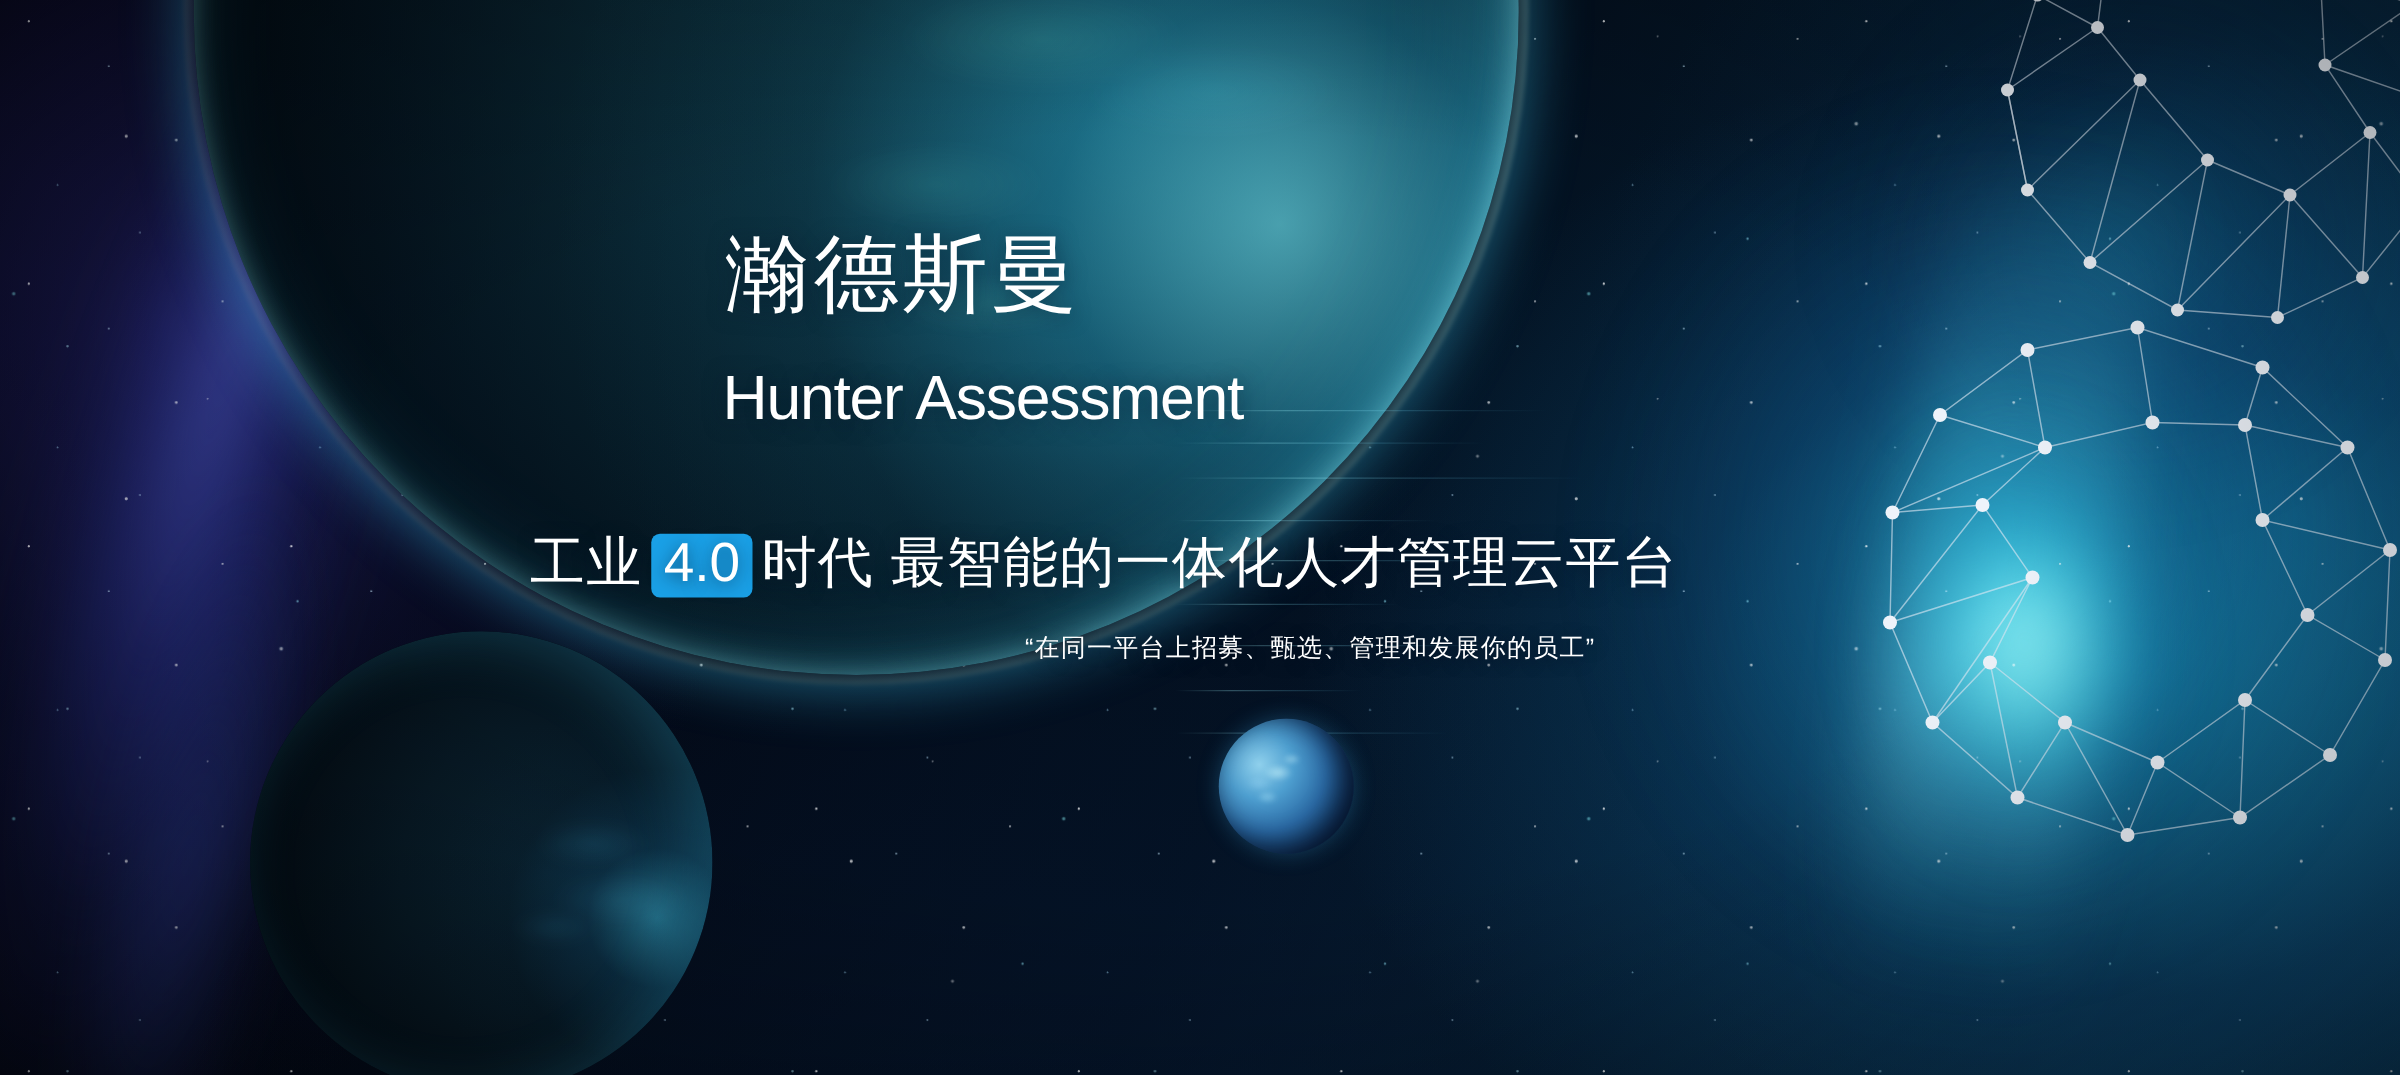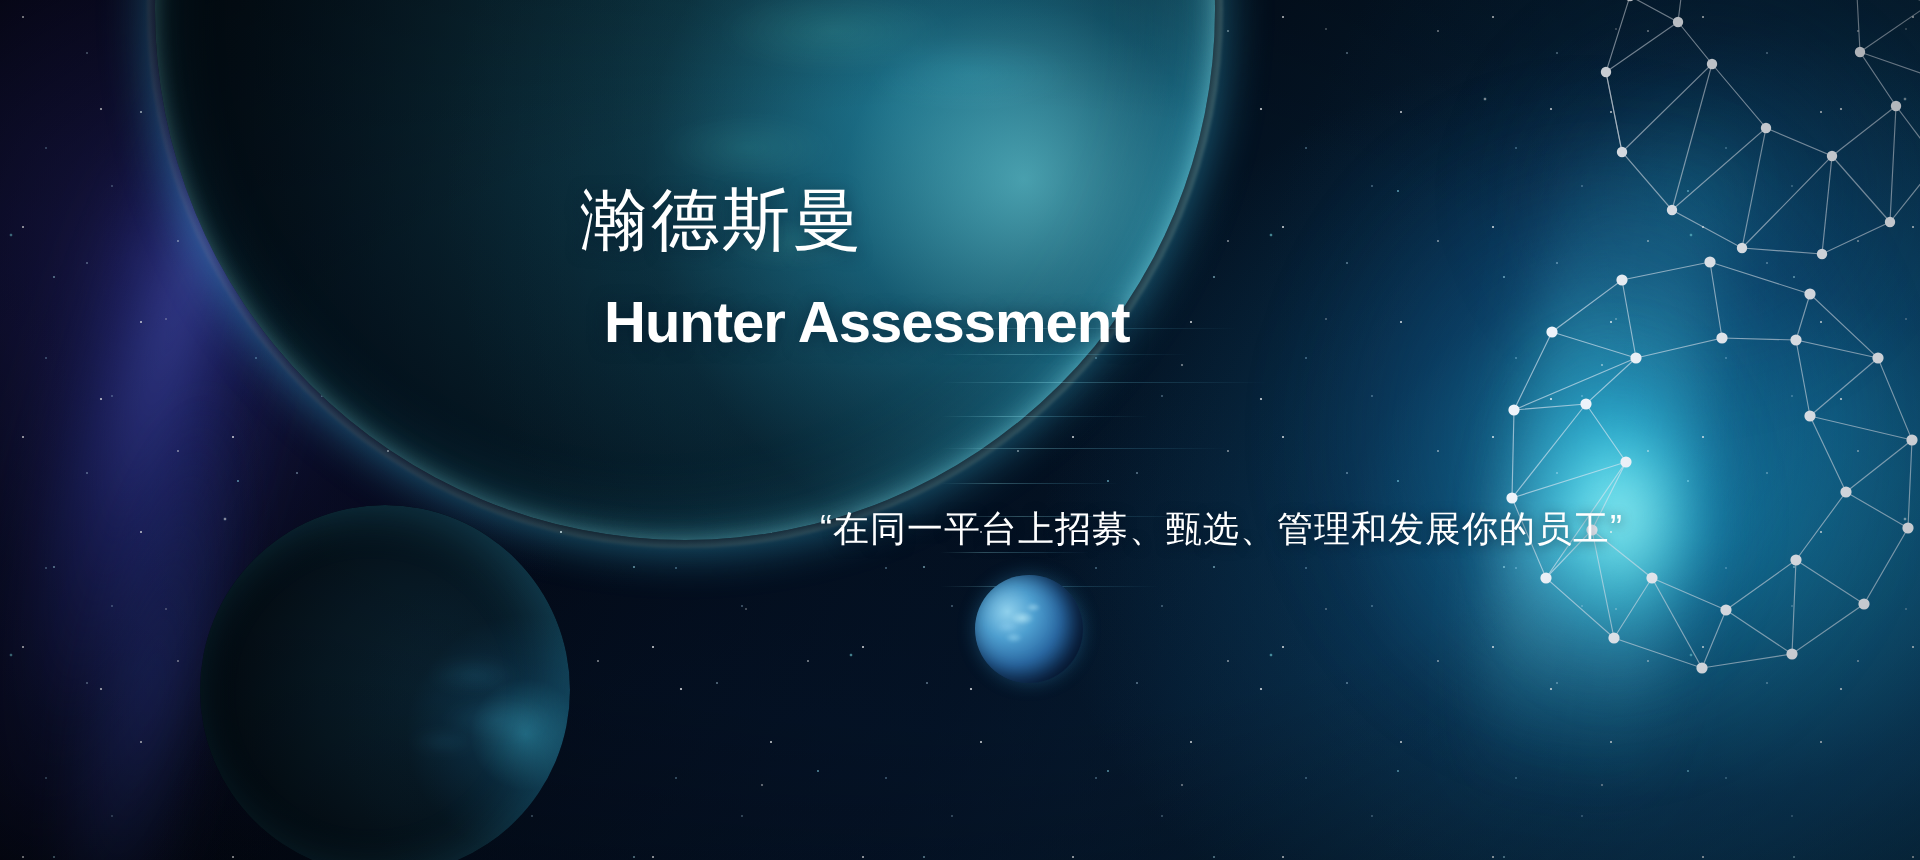--- a/index.html
+++ b/index.html
@@ -246,23 +246,23 @@
     font-size: 68px;
     font-weight: 400;
     letter-spacing: 3px;
     color: #ffffff;
     line-height: 1;
     text-shadow: 0 2px 16px rgba(0,20,40,0.55);
     white-space: nowrap;
   }
   .title-en {
     position: absolute;
-    left: 604px; top: 293px;
-    font-size: 58px;
-    font-weight: 700;
+    left: 578px; top: 293px;
+    font-size: 50px;
+    font-weight: 400;
     letter-spacing: -1px;
     color: #ffffff;
     line-height: 1;
     text-shadow: 0 2px 18px rgba(0,20,40,0.55);
     white-space: nowrap;
   }
   .subtitle {
     position: absolute;
     left: 424px; top: 425px;
     font-size: 44px;
@@ -282,21 +282,21 @@
     border-radius: 7px;
     padding: 2px 10px 5px 10px;
     margin: 0 7px;
     font-size: 44px;
     line-height: 1.0;
     letter-spacing: 0;
   }
   .tagline {
     position: absolute;
     left: 820px; top: 505px;
-    font-size: 36px;
+    font-size: 20px;
     font-weight: 400;
     letter-spacing: 1px;
     color: #ffffff;
     white-space: nowrap;
     text-shadow: 0 2px 12px rgba(0,14,32,0.7);
   }
 
   
   .vignette {
     background: radial-gradient(ellipse 80% 85% at 50% 48%, rgba(0,0,0,0) 42%, rgba(0,0,0,0.28) 78%, rgba(0,0,0,0.55) 100%);
@@ -450,17 +450,22 @@
   </div>
 
   <div class="layer vignette"></div>
 
   <div class="content">
 
     <div class="title-cn">瀚德斯曼</div>
 
     <div class="title-en">Hunter Assessment</div>
 
+    <div class="subtitle">
+      <span>工业</span>
+      <span class="badge-40">4.0</span>
+      <span>时代 最智能的一体化人才管理云平台</span>
+    </div>
 
     <div class="tagline">“在同一平台上招募、甄选、管理和发展你的员工”</div>
 
   </div>
 </div>
 
 </body></html>

